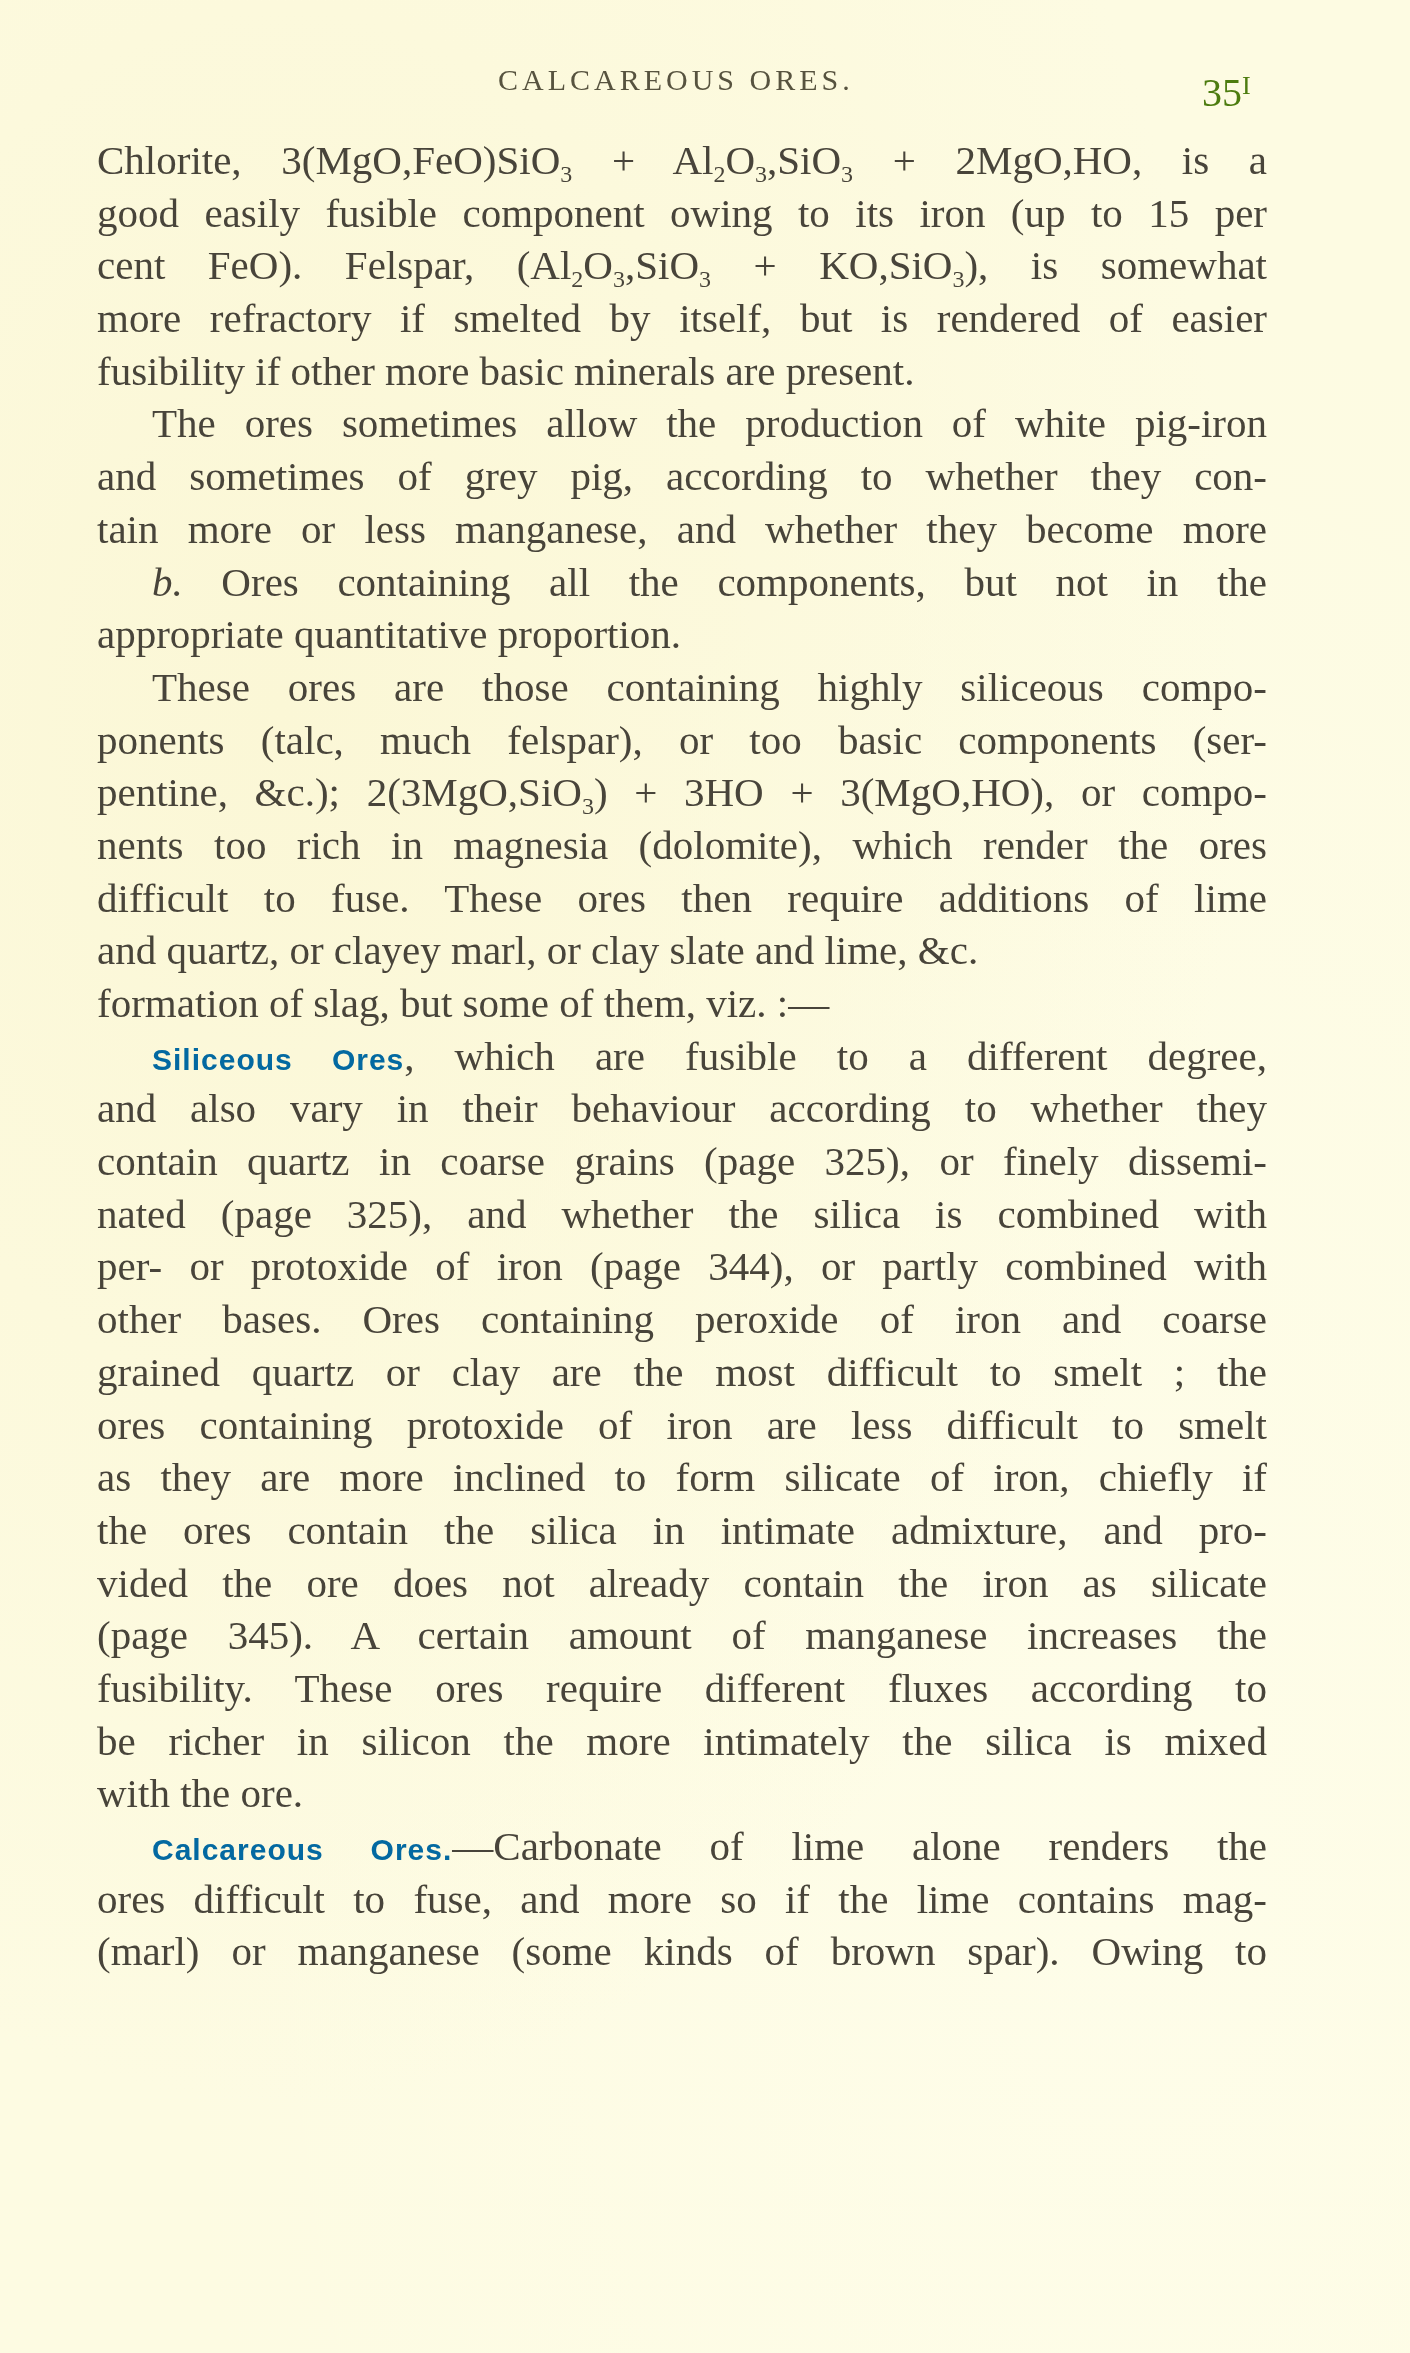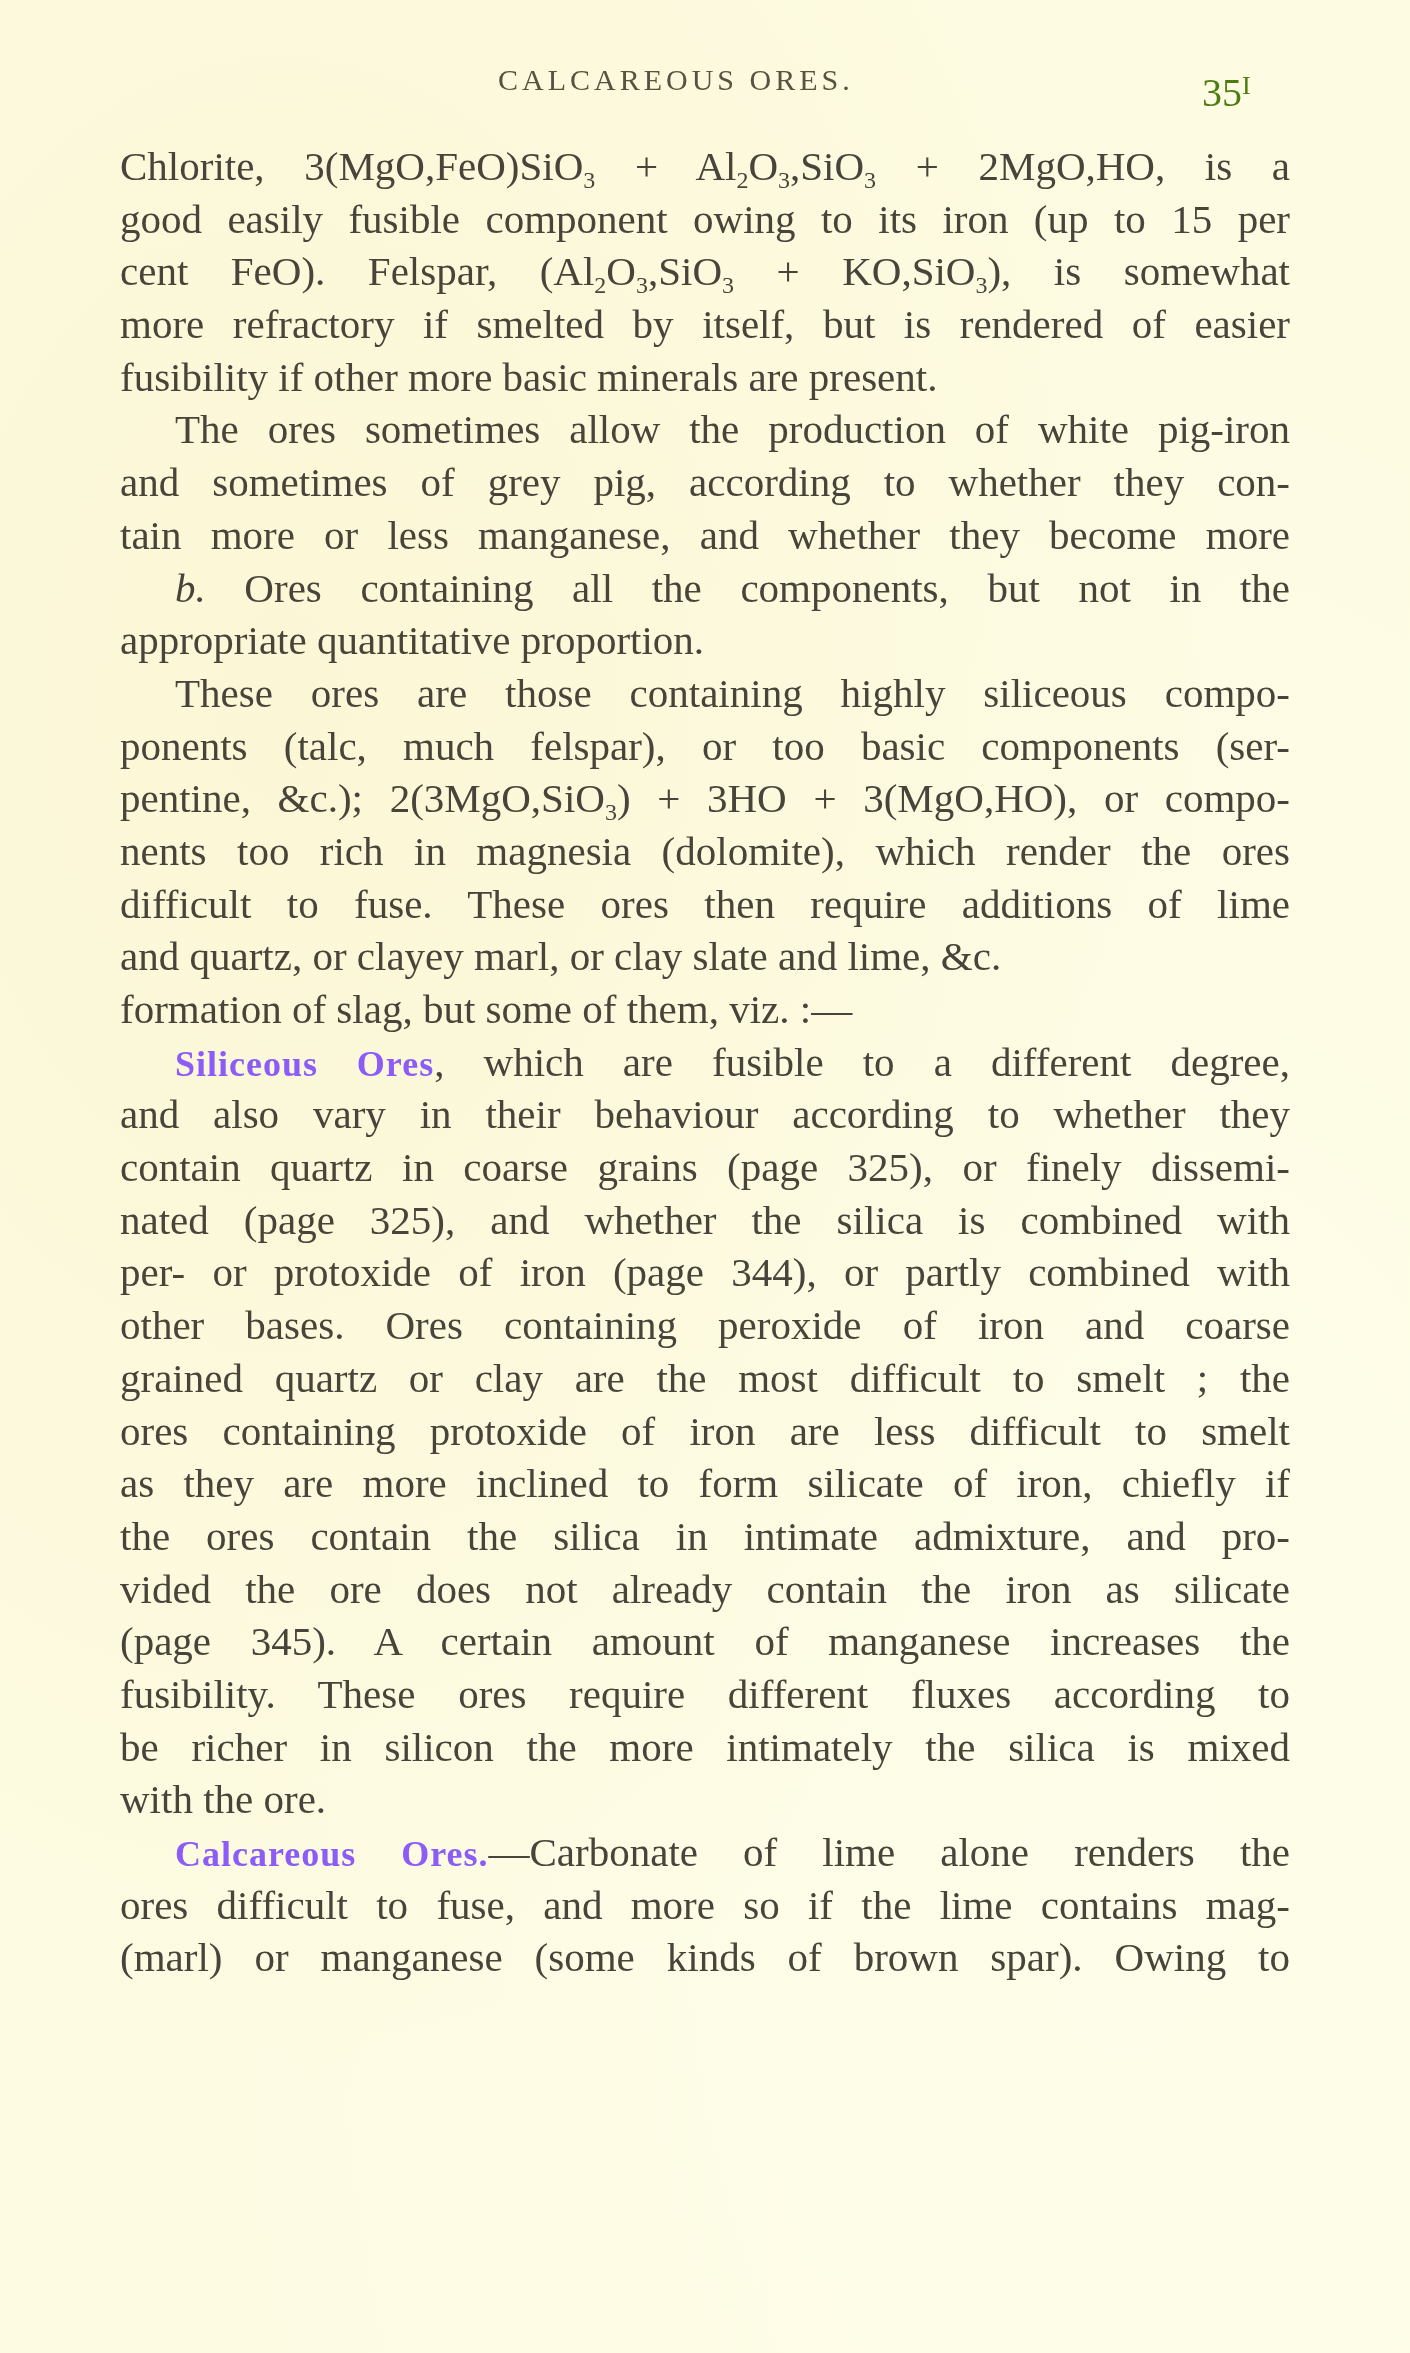--- a/index.html
+++ b/index.html
@@ -21,33 +21,33 @@
     font-size: 30px; letter-spacing: 4px; color: #57533f;
     line-height: 40px;
   }
   .page-number {
     position: absolute; left: 1202px; top: 6px;
     font-family: "Liberation Serif", serif;
     font-size: 40px; color: #4d7c0f; line-height: 40px;
   }
   .page-number sup { font-size: 26px; vertical-align: 12px; }
   .body {
-    position: absolute; left: 97px; top: 140px; width: 1170px; margin-left: 23px;
+    position: absolute; left: 97px; top: 134px; width: 1170px;
   }
   .line {
     height: 52.7px; line-height: 52.7px;
     font-size: 41px; white-space: nowrap;
     text-align: justify; text-align-last: justify;
     overflow: visible;
   }
   .line.last { text-align-last: left; }
   .line.indent { padding-left: 55px; }
   .line sub { font-size: 24px; vertical-align: -8px; line-height: 0; }
   .line i { font-style: italic; }
-  .line b { font-family: Liberation Serif, serif; font-weight: bold; font-size: 36px; letter-spacing: 1px; color: #8b5cf6; }
+  .line b { font-family: Liberation Sans, sans-serif; font-weight: bold; font-size: 30px; letter-spacing: 1px; color: #0369a1; }
 </style>
 </head>
 <body>
 
 <div class="running-head">
   <span class="running-title">CALCAREOUS ORES.</span>
   <span class="page-number"><span>35</span><sup>I</sup></span>
 </div>
 
 <div class="body" id="body-text">

